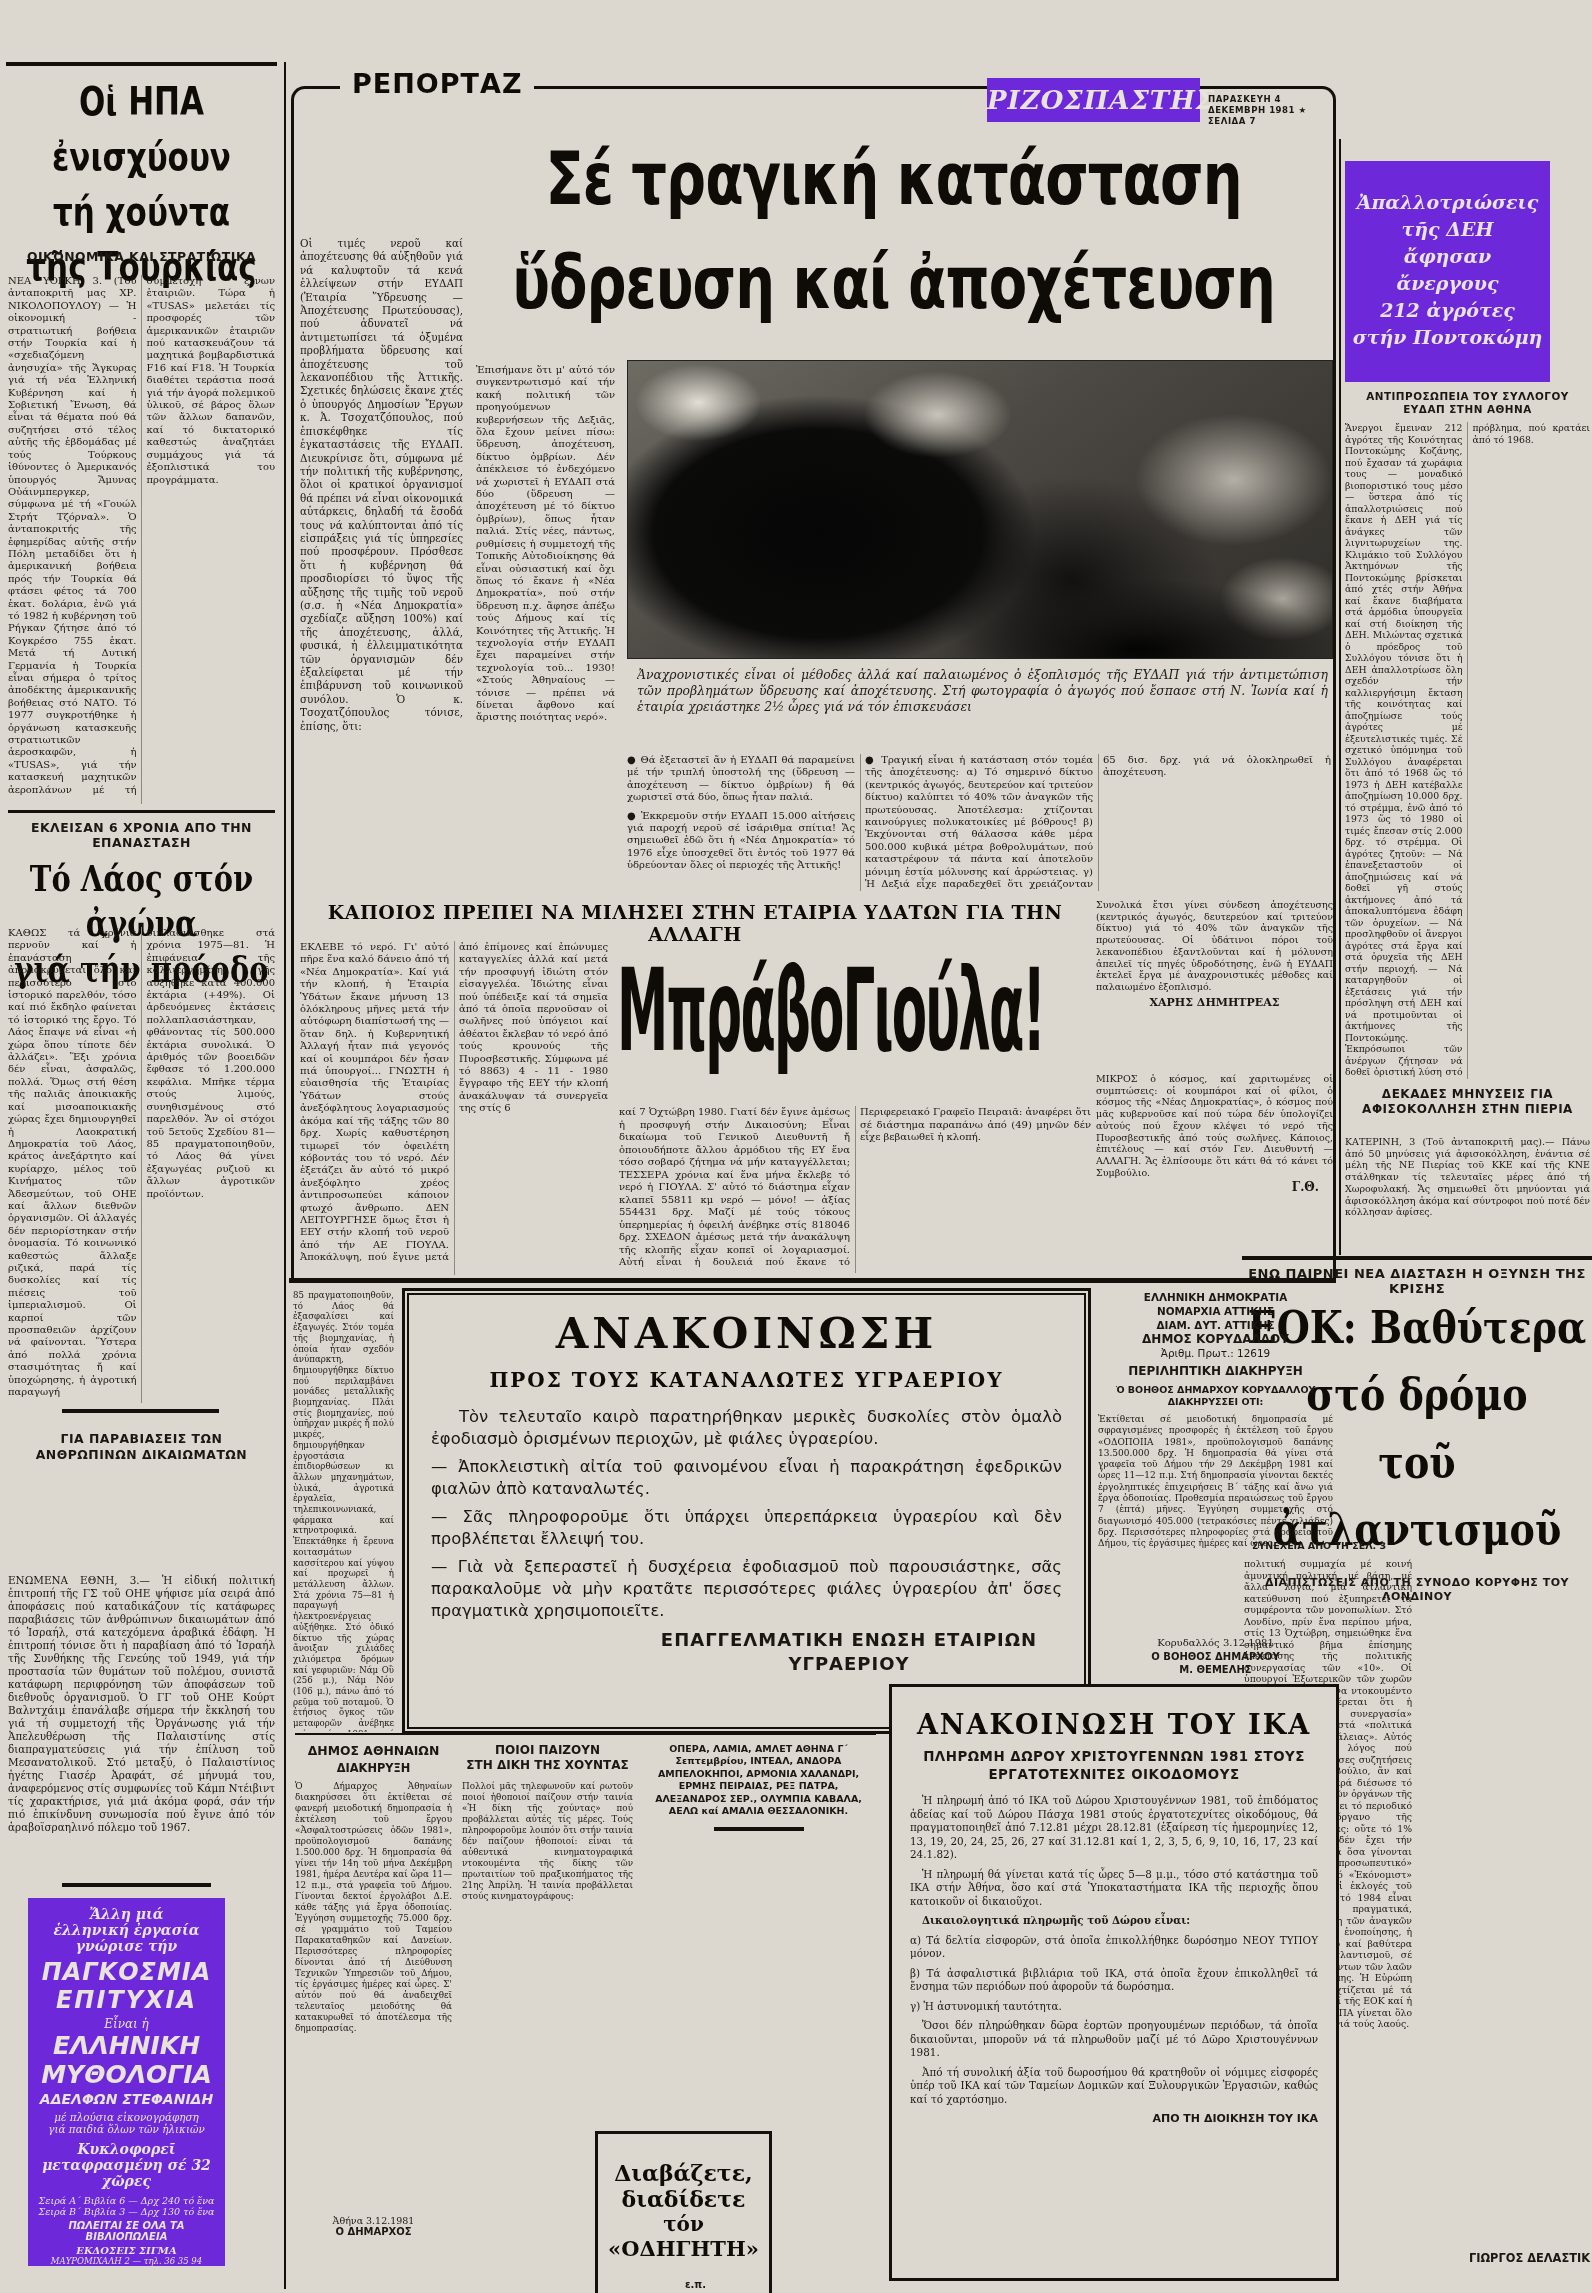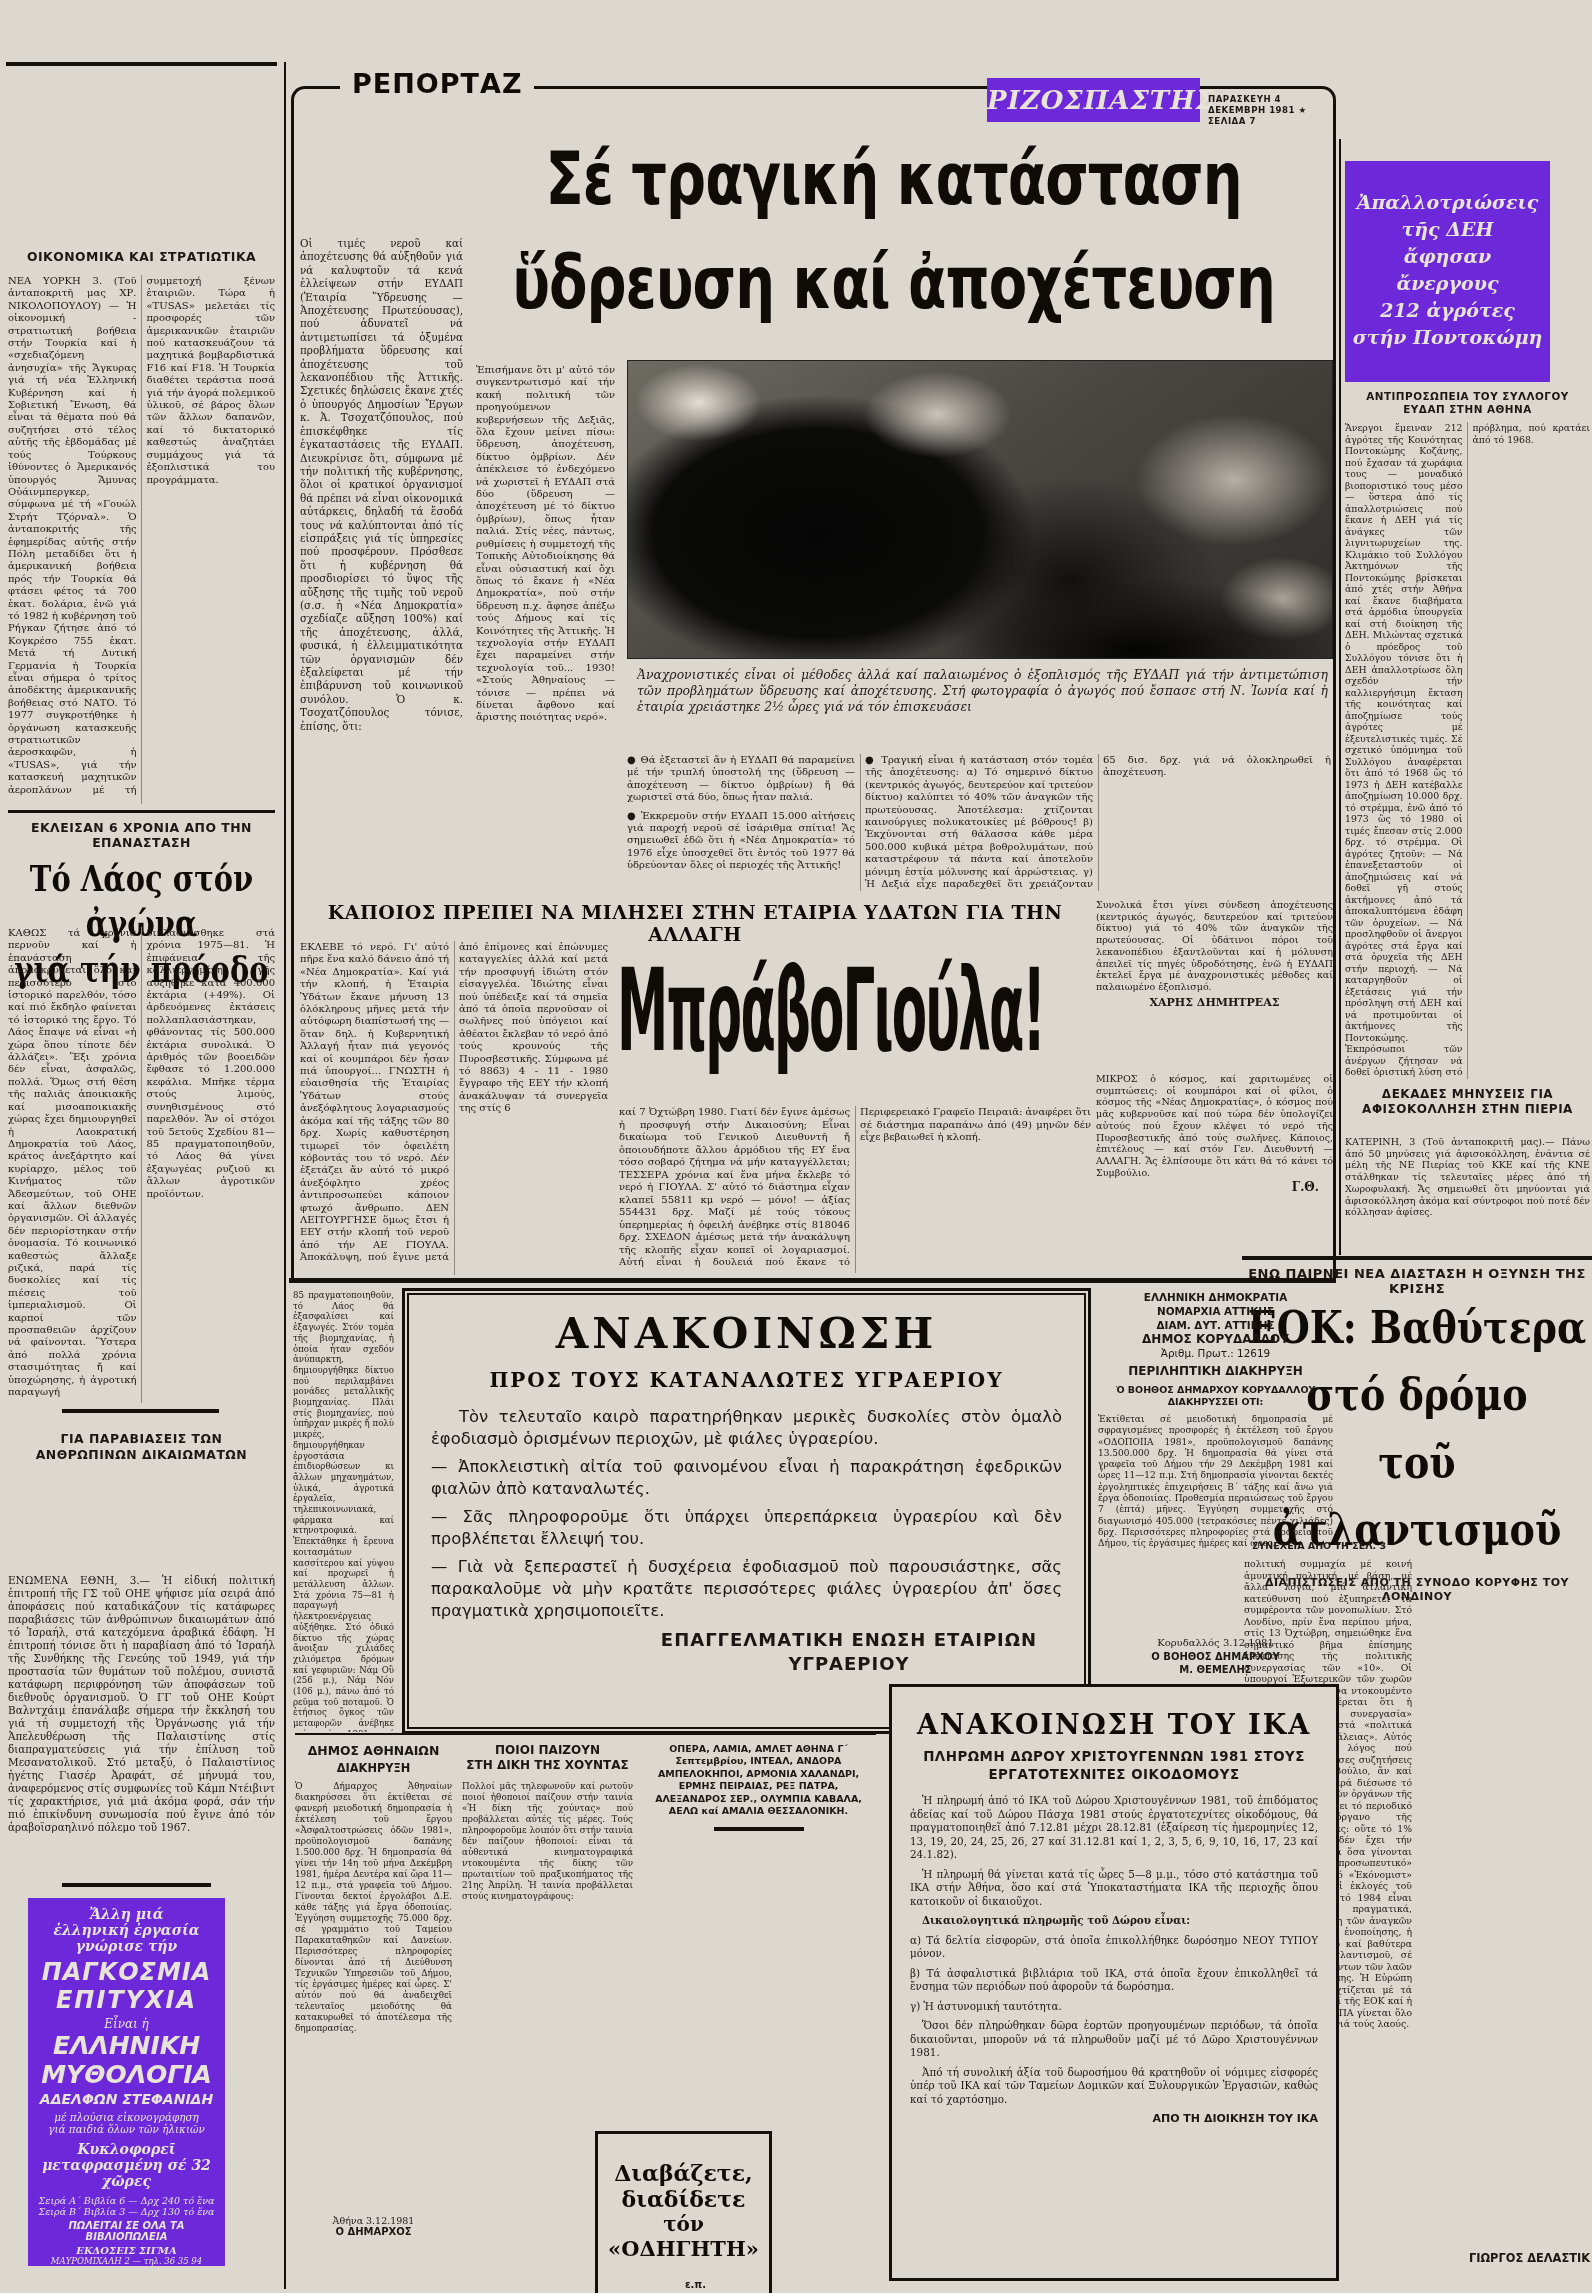--- a/index.html
+++ b/index.html
@@ -37,20 +37,27 @@
 </style>
 </head>
 <body>
 
 <div id="page">
 
   <div class="abs rule" style="left:6px;top:62px;width:271px;height:4px;"></div>
   <div class="abs rule" style="left:284px;top:62px;width:2px;height:2227px;"></div>
   <div class="abs rule" style="left:1339px;top:139px;width:2px;height:1116px;"></div>
 
+  <div class="abs" style="left:2px;top:74px;width:279px;">
+    <div class="sans hl center" style="font-size:31px;line-height:44px;transform:scaleY(1.25);transform-origin:top center;">
+      <div>Οἱ ΗΠΑ ἐνισχύουν</div>
+      <div>τή χούντα</div>
+      <div>τῆς Τουρκίας</div>
+    </div>
+  </div>
   <div class="abs sans kicker center" style="left:2px;top:249px;width:279px;font-size:12.4px;">ΟΙΚΟΝΟΜΙΚΑ ΚΑΙ ΣΤΡΑΤΙΩΤΙΚΑ</div>
   <div class="abs body-txt cols2" style="left:8px;top:275px;width:267px;height:529px;">ΝΕΑ ΥΟΡΚΗ 3. (Τοῦ ἀνταποκριτῆ μας ΧΡ. ΝΙΚΟΛΟΠΟΥΛΟΥ) — Ἡ οἰκονομική - στρατιωτική βοήθεια στήν Τουρκία καί ἡ «σχεδιαζόμενη ἀνησυχία» τῆς Ἄγκυρας γιά τή νέα Ἑλληνική Κυβέρνηση καί ἡ Σοβιετική Ἕνωση, θά εἶναι τά θέματα πού θά συζητήσει στό τέλος αὐτῆς τῆς ἑβδομάδας μέ τούς Τούρκους ἰθύνοντες ὁ Ἀμερικανός ὑπουργός Ἄμυνας Οὐάινμπεργκερ, σύμφωνα μέ τή «Γουώλ Στρήτ Τζόρναλ». Ὁ ἀνταποκριτής τῆς ἐφημερίδας αὐτῆς στήν Πόλη μεταδίδει ὅτι ἡ ἀμερικανική βοήθεια πρός τήν Τουρκία θά φτάσει φέτος τά 700 ἑκατ. δολάρια, ἐνῶ γιά τό 1982 ἡ κυβέρνηση τοῦ Ρήγκαν ζήτησε ἀπό τό Κογκρέσο 755 ἑκατ. Μετά τή Δυτική Γερμανία ἡ Τουρκία εἶναι σήμερα ὁ τρίτος ἀποδέκτης ἀμερικανικῆς βοήθειας στό ΝΑΤΟ. Τό 1977 συγκροτήθηκε ἡ ὀργάνωση κατασκευῆς στρατιωτικῶν ἀεροσκαφῶν, ἡ «TUSAS», γιά τήν κατασκευή μαχητικῶν ἀεροπλάνων μέ τή συμμετοχή ξένων ἑταιριῶν. Τώρα ἡ «TUSAS» μελετάει τίς προσφορές τῶν ἀμερικανικῶν ἑταιριῶν πού κατασκευάζουν τά μαχητικά βομβαρδιστικά F16 καί F18. Ἡ Τουρκία διαθέτει τεράστια ποσά γιά τήν ἀγορά πολεμικοῦ ὑλικοῦ, σέ βάρος ὅλων τῶν ἄλλων δαπανῶν, καί τό δικτατορικό καθεστώς ἀναζητάει συμμάχους γιά τά ἐξοπλιστικά του προγράμματα.</div>
 
   <div class="abs rule" style="left:8px;top:810px;width:267px;height:3px;"></div>
   <div class="abs" style="left:2px;top:820px;width:279px;">
     <div class="sans kicker center" style="font-size:12.4px;">ΕΚΛΕΙΣΑΝ 6 ΧΡΟΝΙΑ ΑΠΟ ΤΗΝ ΕΠΑΝΑΣΤΑΣΗ</div>
     <div class="serif hl center" style="font-size:29px;line-height:38px;margin-top:6px;transform:scaleY(1.2);transform-origin:top center;">
       <div>Τό Λάος στόν ἀγώνα</div>
       <div>γιά τήν πρόοδο</div>
     </div>

